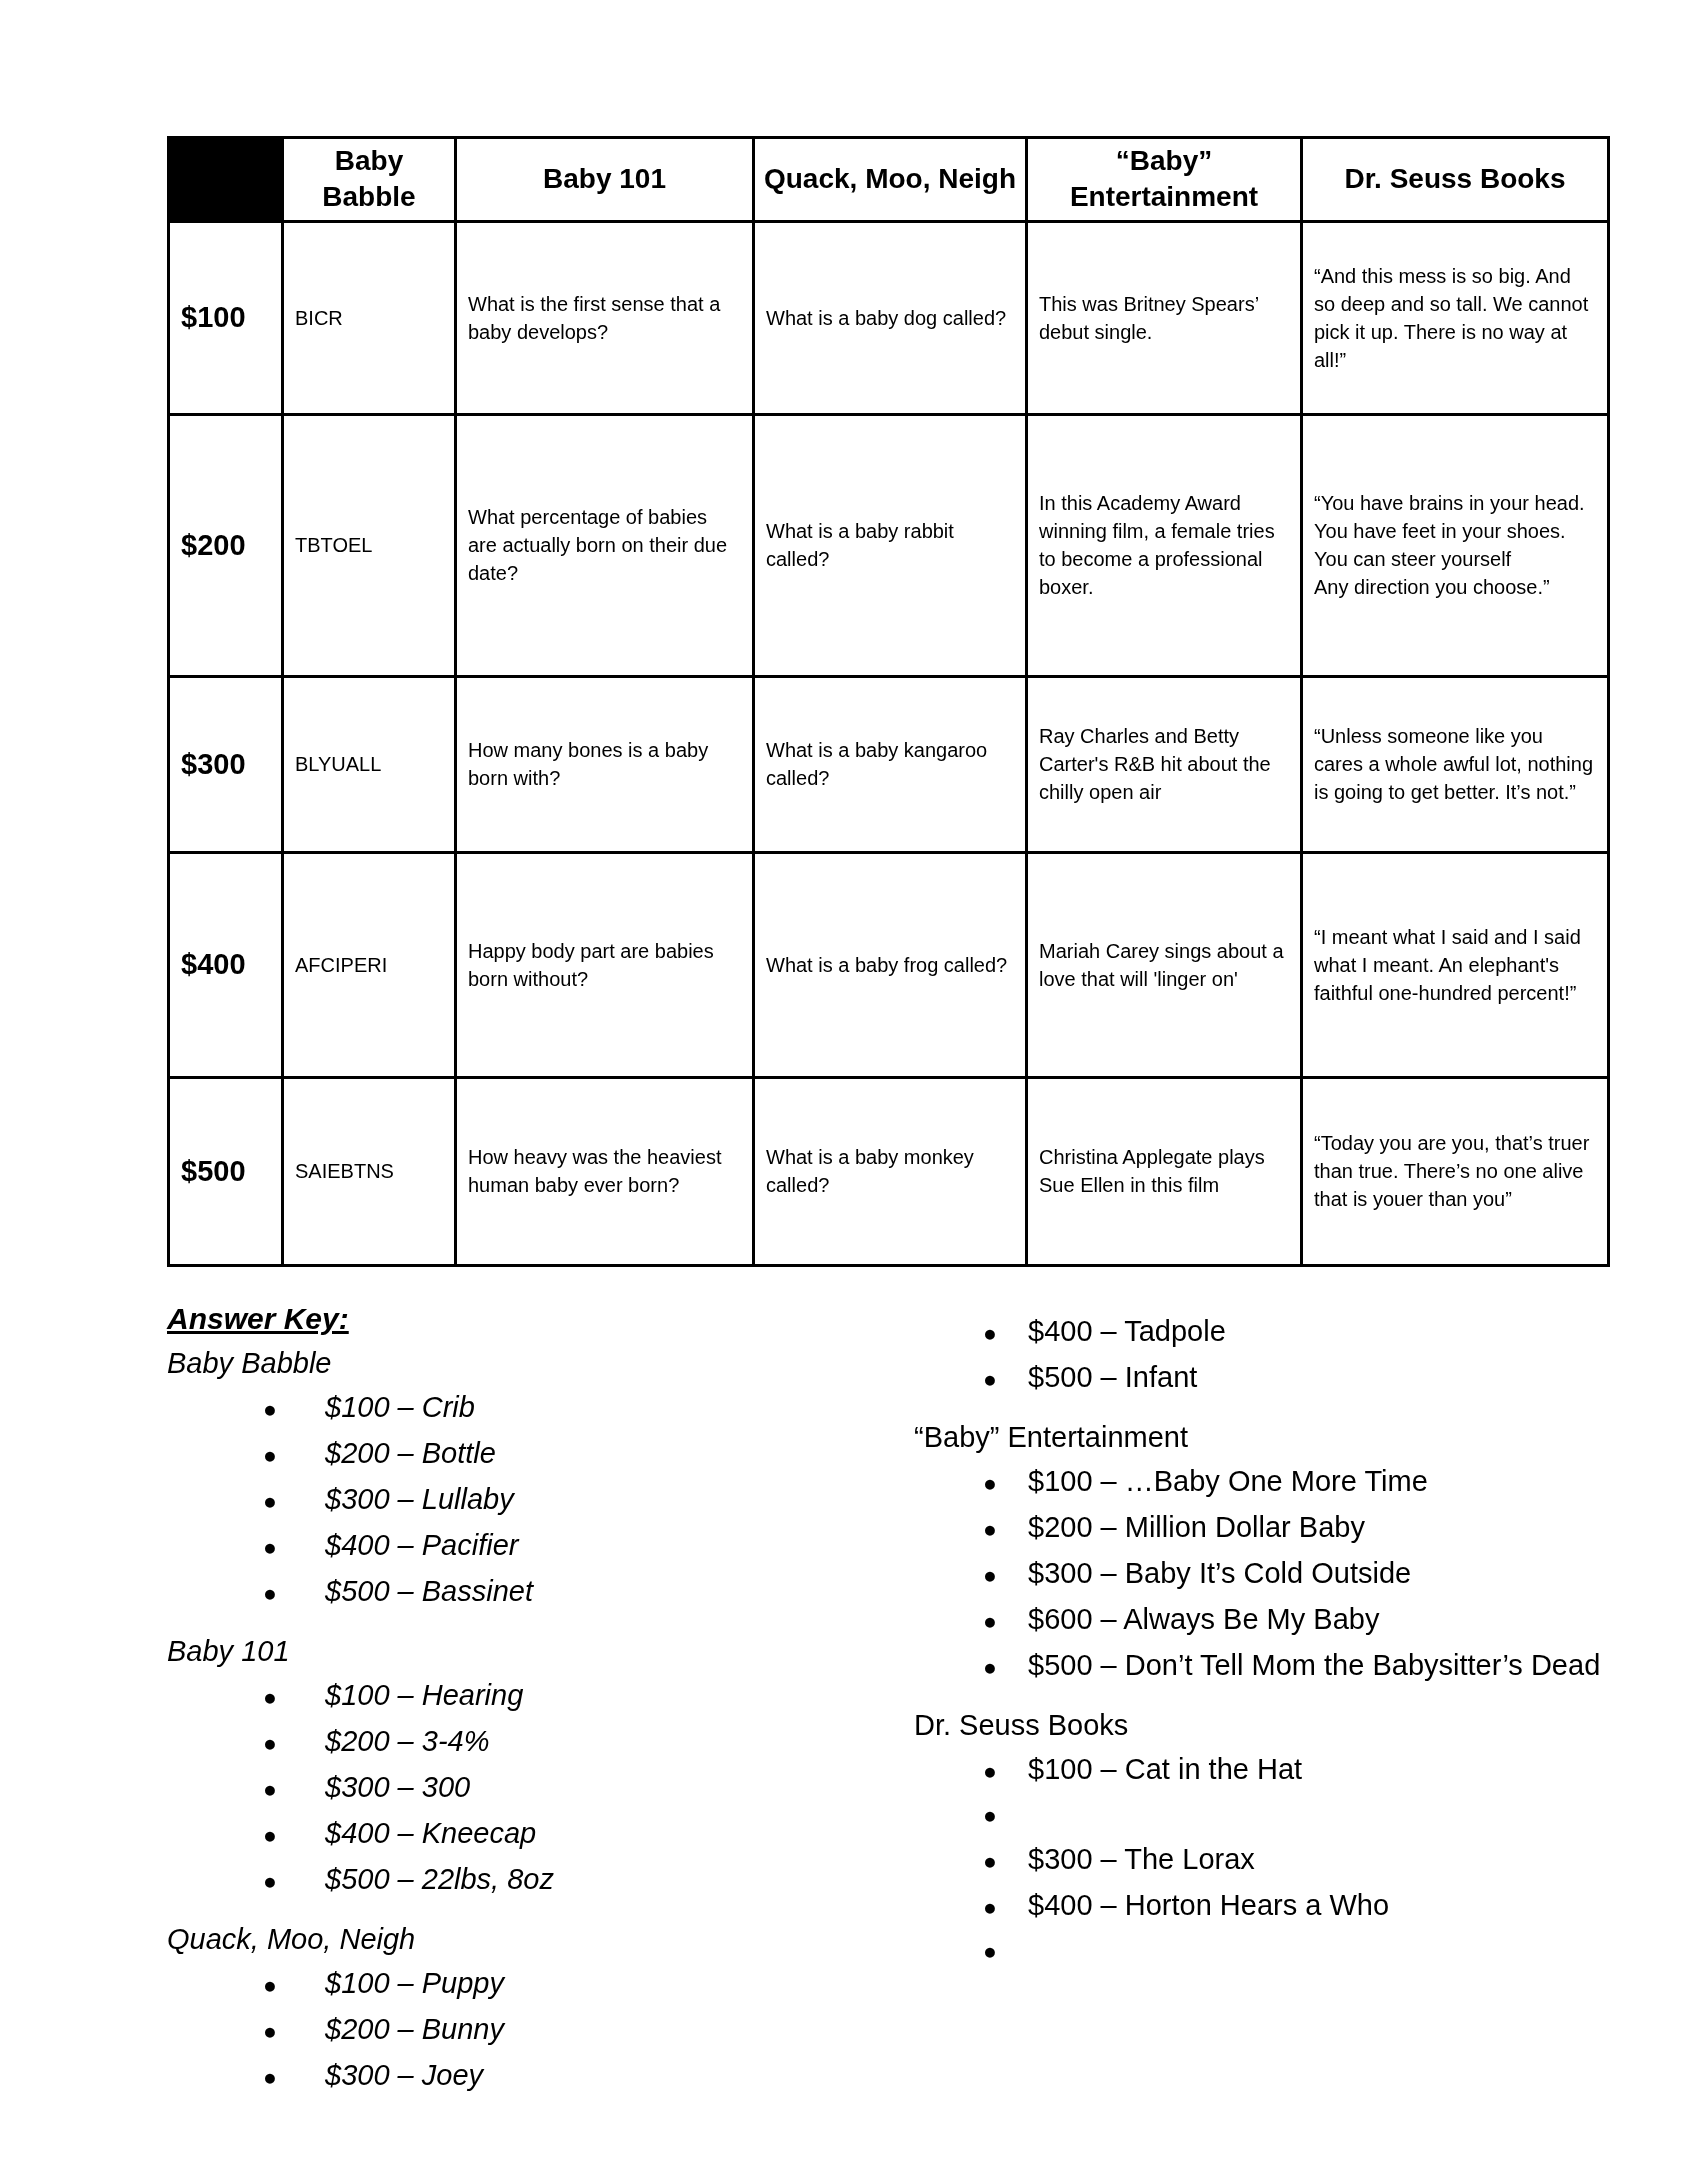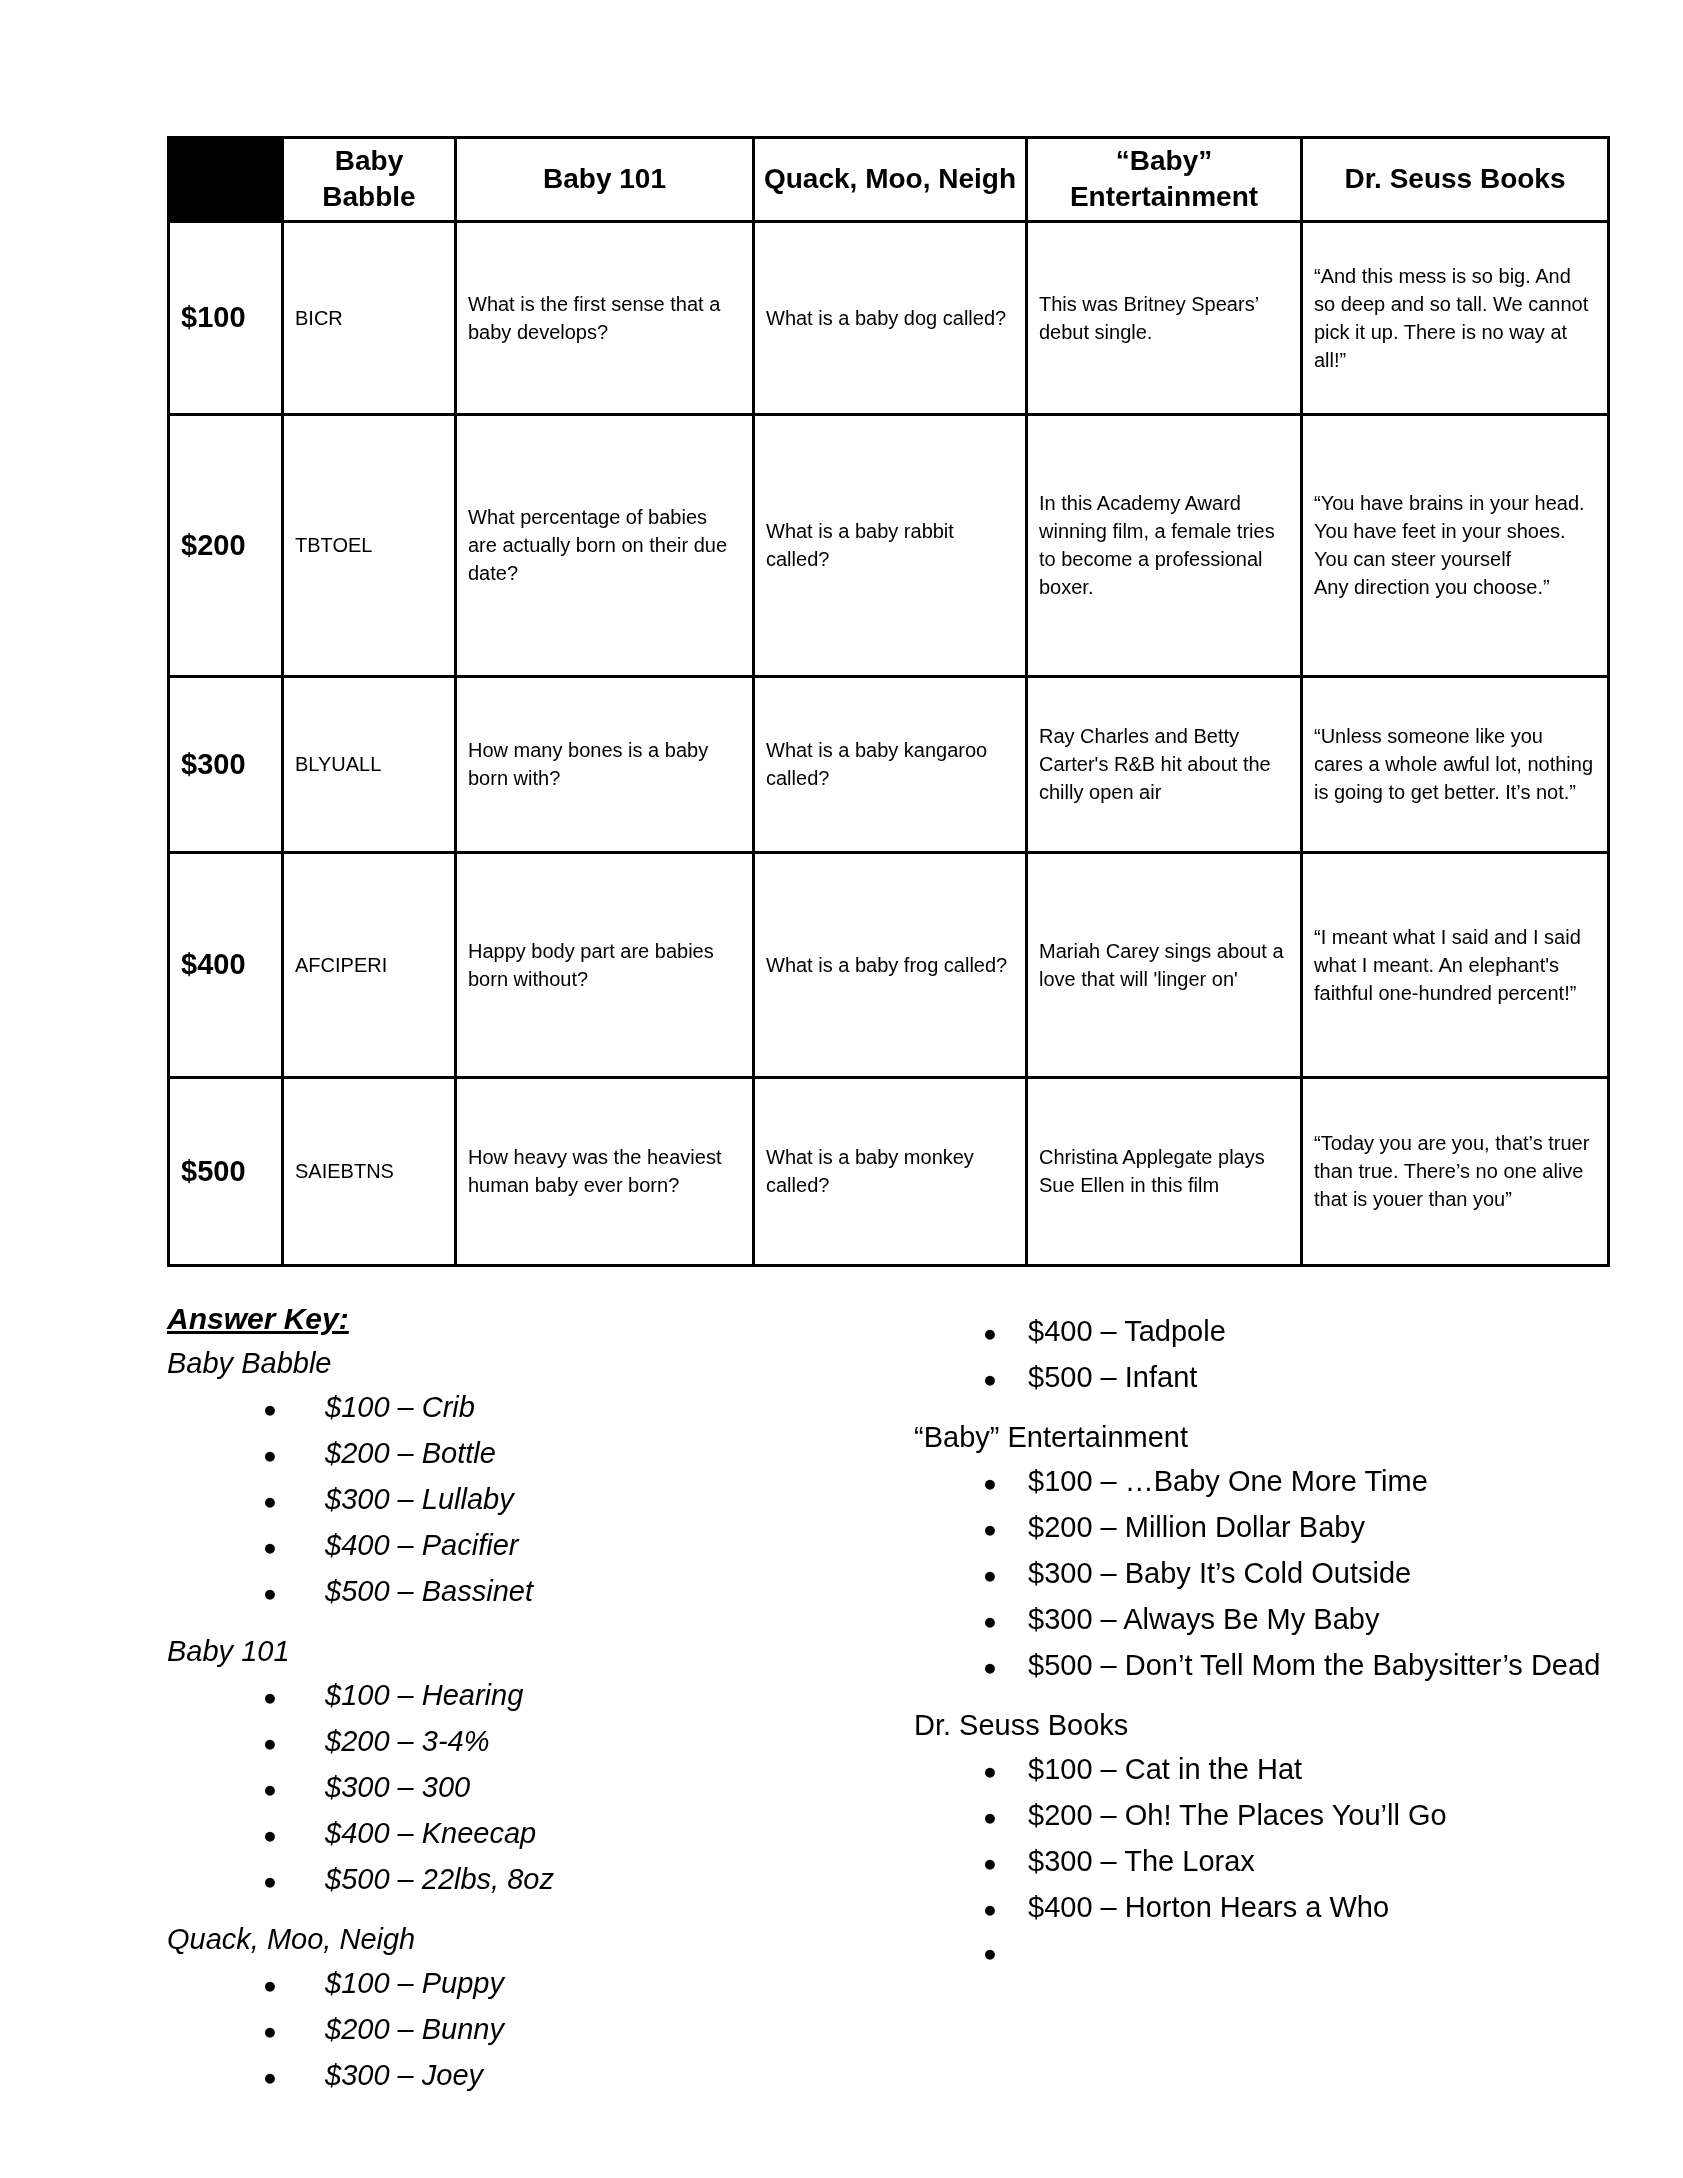--- a/index.html
+++ b/index.html
@@ -208,35 +208,34 @@
       <div class="ak-item">
           <span class="bullet">●</span>
           <span>$200 – Million Dollar Baby</span>
         </div>
       <div class="ak-item">
           <span class="bullet">●</span>
           <span>$300 – Baby It’s Cold Outside</span>
         </div>
       <div class="ak-item">
           <span class="bullet">●</span>
-          <span>$300 – Always Be My Baby</span>
+          <span>$600 – Always Be My Baby</span>
         </div>
       <div class="ak-item">
           <span class="bullet">●</span>
           <span>$500 – Don’t Tell Mom the Babysitter’s Dead</span>
         </div>
 
       <div class="ak-header">Dr. Seuss Books</div>
       <div class="ak-item">
           <span class="bullet">●</span>
           <span>$100 – Cat in the Hat</span>
         </div>
       <div class="ak-item">
           <span class="bullet">●</span>
-          <span>$200 – Oh! The Places You’ll Go</span>
         </div>
       <div class="ak-item">
           <span class="bullet">●</span>
           <span>$300 – The Lorax</span>
         </div>
       <div class="ak-item">
           <span class="bullet">●</span>
           <span>$400 – Horton Hears a Who</span>
         </div>
       <div class="ak-item">

